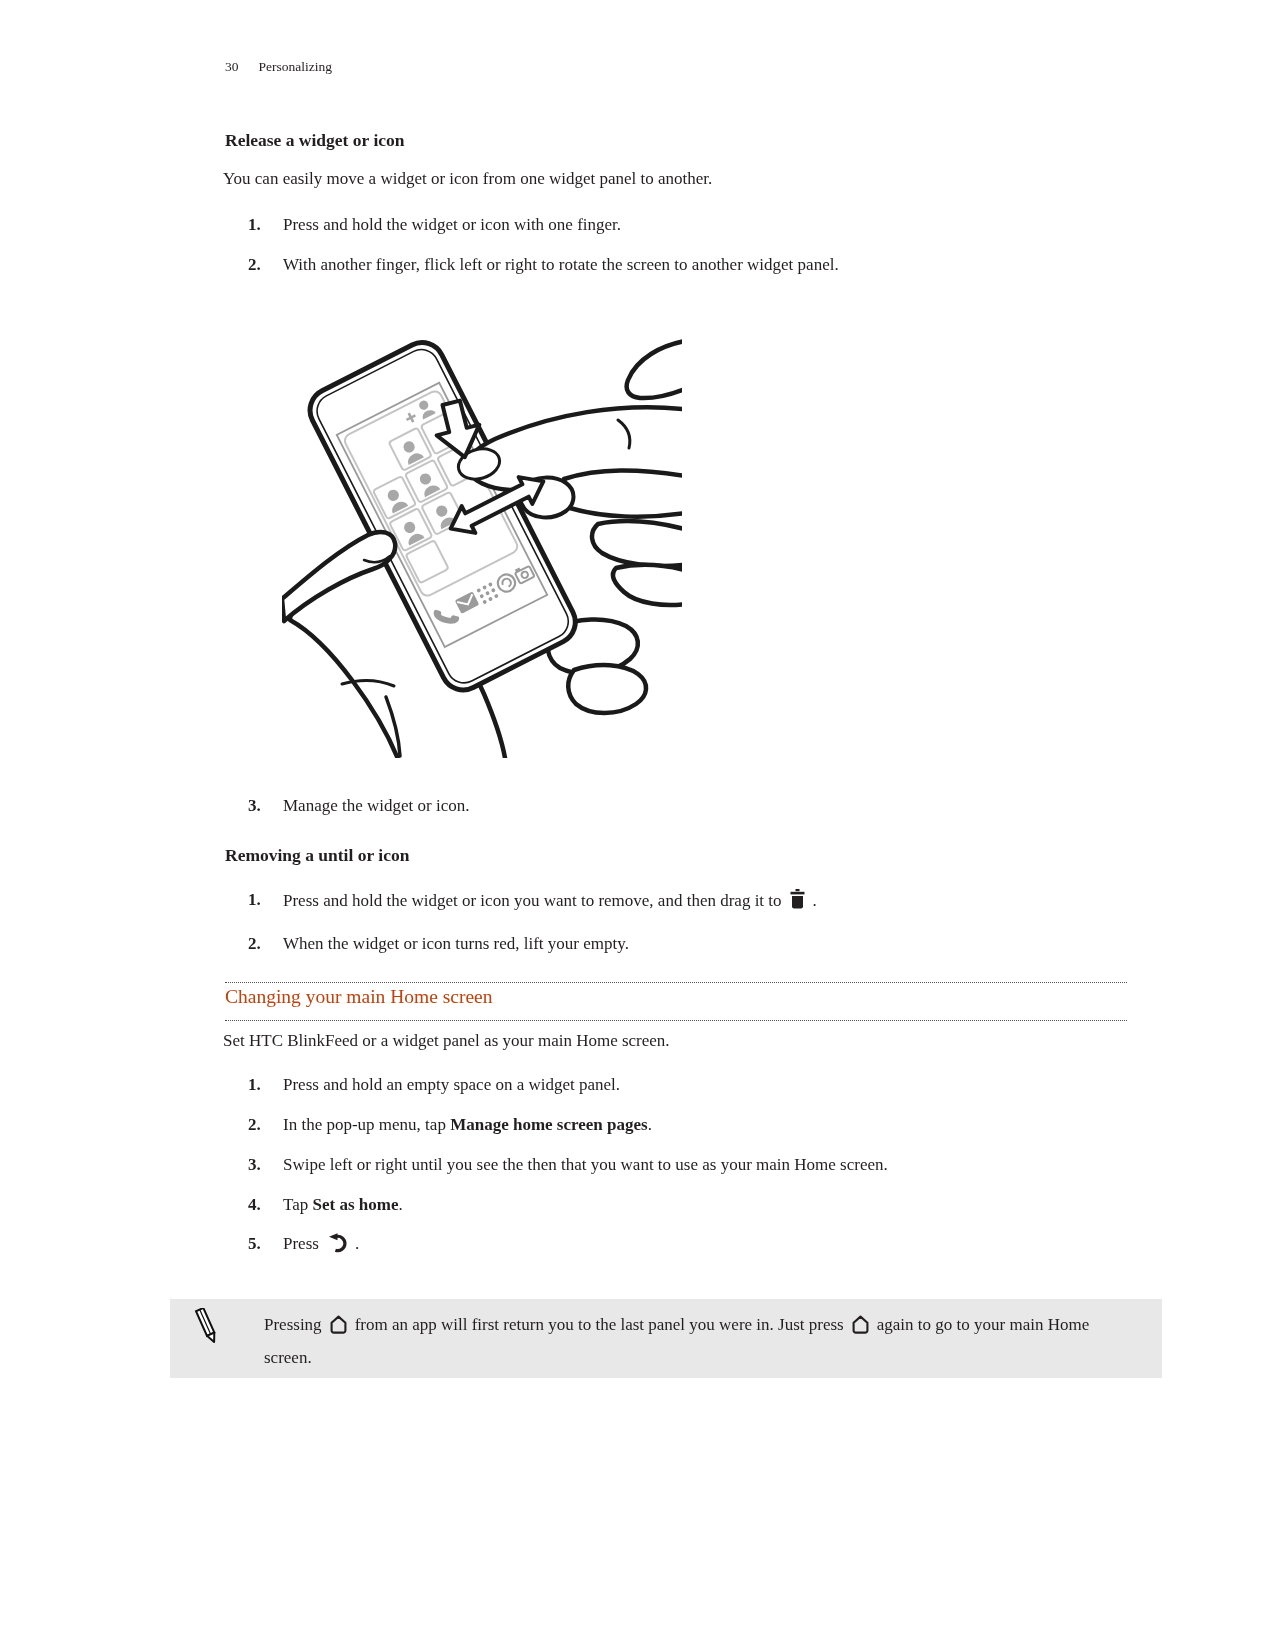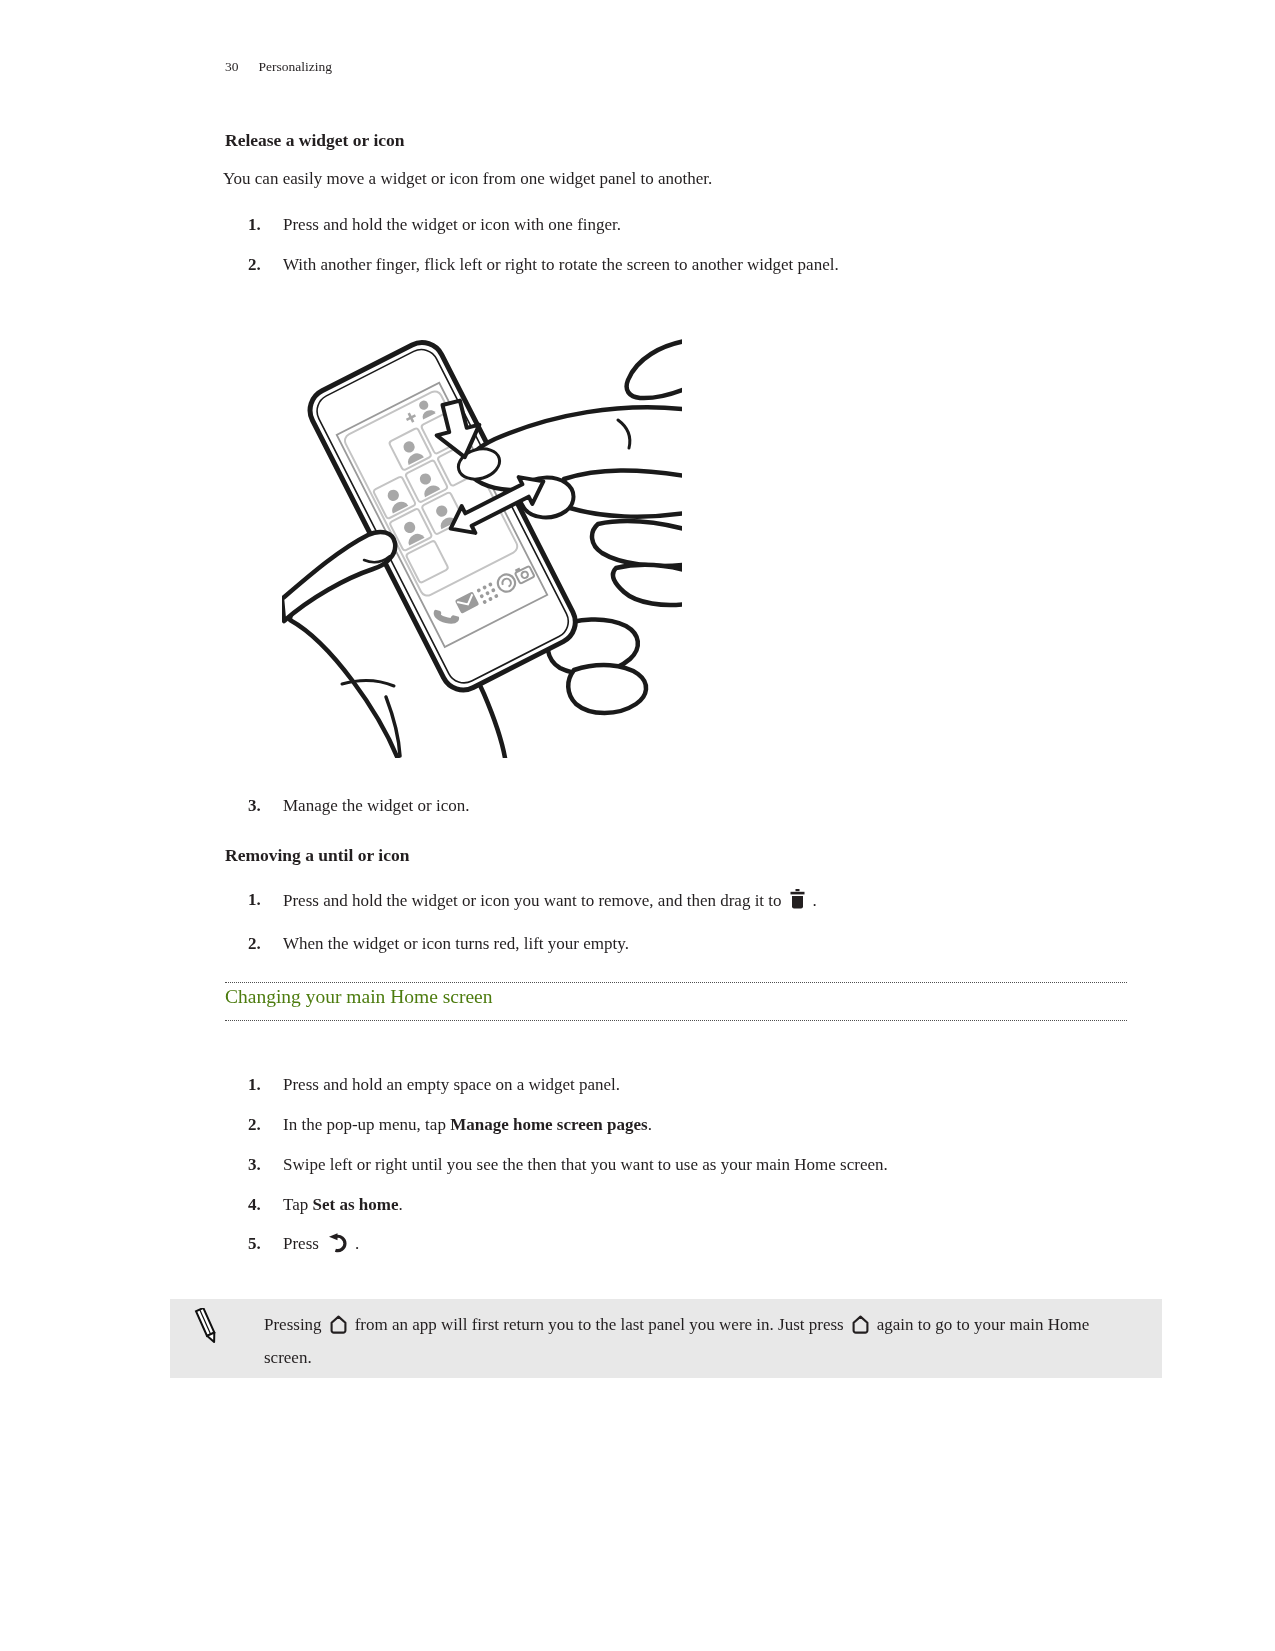--- a/index.html
+++ b/index.html
@@ -7,21 +7,21 @@
         color:#231f20;font-family:"Liberation Serif","DejaVu Serif",serif;font-size:17px;}
   .abs{position:absolute;}
   .header{left:225px;top:59px;font-size:13.5px;}
   .header .chap{margin-left:20px;}
   .sub{left:225px;font-size:17.5px;font-weight:700;}
   .para{left:223px;width:902px;line-height:22px;}
   .step{left:225px;width:902px;display:flex;line-height:22px;}
   .step .n{font-weight:700;margin-left:23px;width:35px;flex:none;}
   .step .t{flex:1;}
   .divider{left:225px;width:902px;height:0;border-top:1.7px dotted #4f4f4f;}
-  .green-h{left:225px;font-size:19.5px;color:#4d7c0f;}
+  .green-h{left:225px;font-size:19.5px;color:#c2410c;}
   .note{left:170px;top:1299px;width:992px;height:79px;background:#e8e8e8;box-sizing:border-box;
         padding:11px 40px 0 94px;line-height:29px;}
   .pencil{position:absolute;left:22px;top:9px;}
   .ic{display:inline-block;}
   .ic.trash{vertical-align:-3px;margin:0 7px;}
   .ic.back{vertical-align:-4px;margin:0 5px 0 9px;}
   .ic.home{vertical-align:-4px;margin:0 8px;}
   b{font-weight:700;}
 </style>
 </head>
@@ -155,20 +155,21 @@
   </div>
   <div class="abs step" style="top:933px">
     <span class="n">2.</span>
     <span class="t">When the widget or icon turns red, lift your empty.</span>
   </div>
 
   <div class="abs divider" style="top:982px"></div>
   <div class="abs green-h" style="top:986px">Changing your main Home screen</div>
   <div class="abs divider" style="top:1020px"></div>
 
+  <div class="abs para" style="top:1030px">Set HTC BlinkFeed or a widget panel as your main Home screen.</div>
 
   <div class="abs step" style="top:1074px">
     <span class="n">1.</span>
     <span class="t">Press and hold an empty space on a widget panel.</span>
   </div>
   <div class="abs step" style="top:1114px">
     <span class="n">2.</span>
     <span class="t"><span>In the pop-up menu, tap </span><b>Manage home screen pages</b><span>.</span></span>
   </div>
   <div class="abs step" style="top:1154px">

